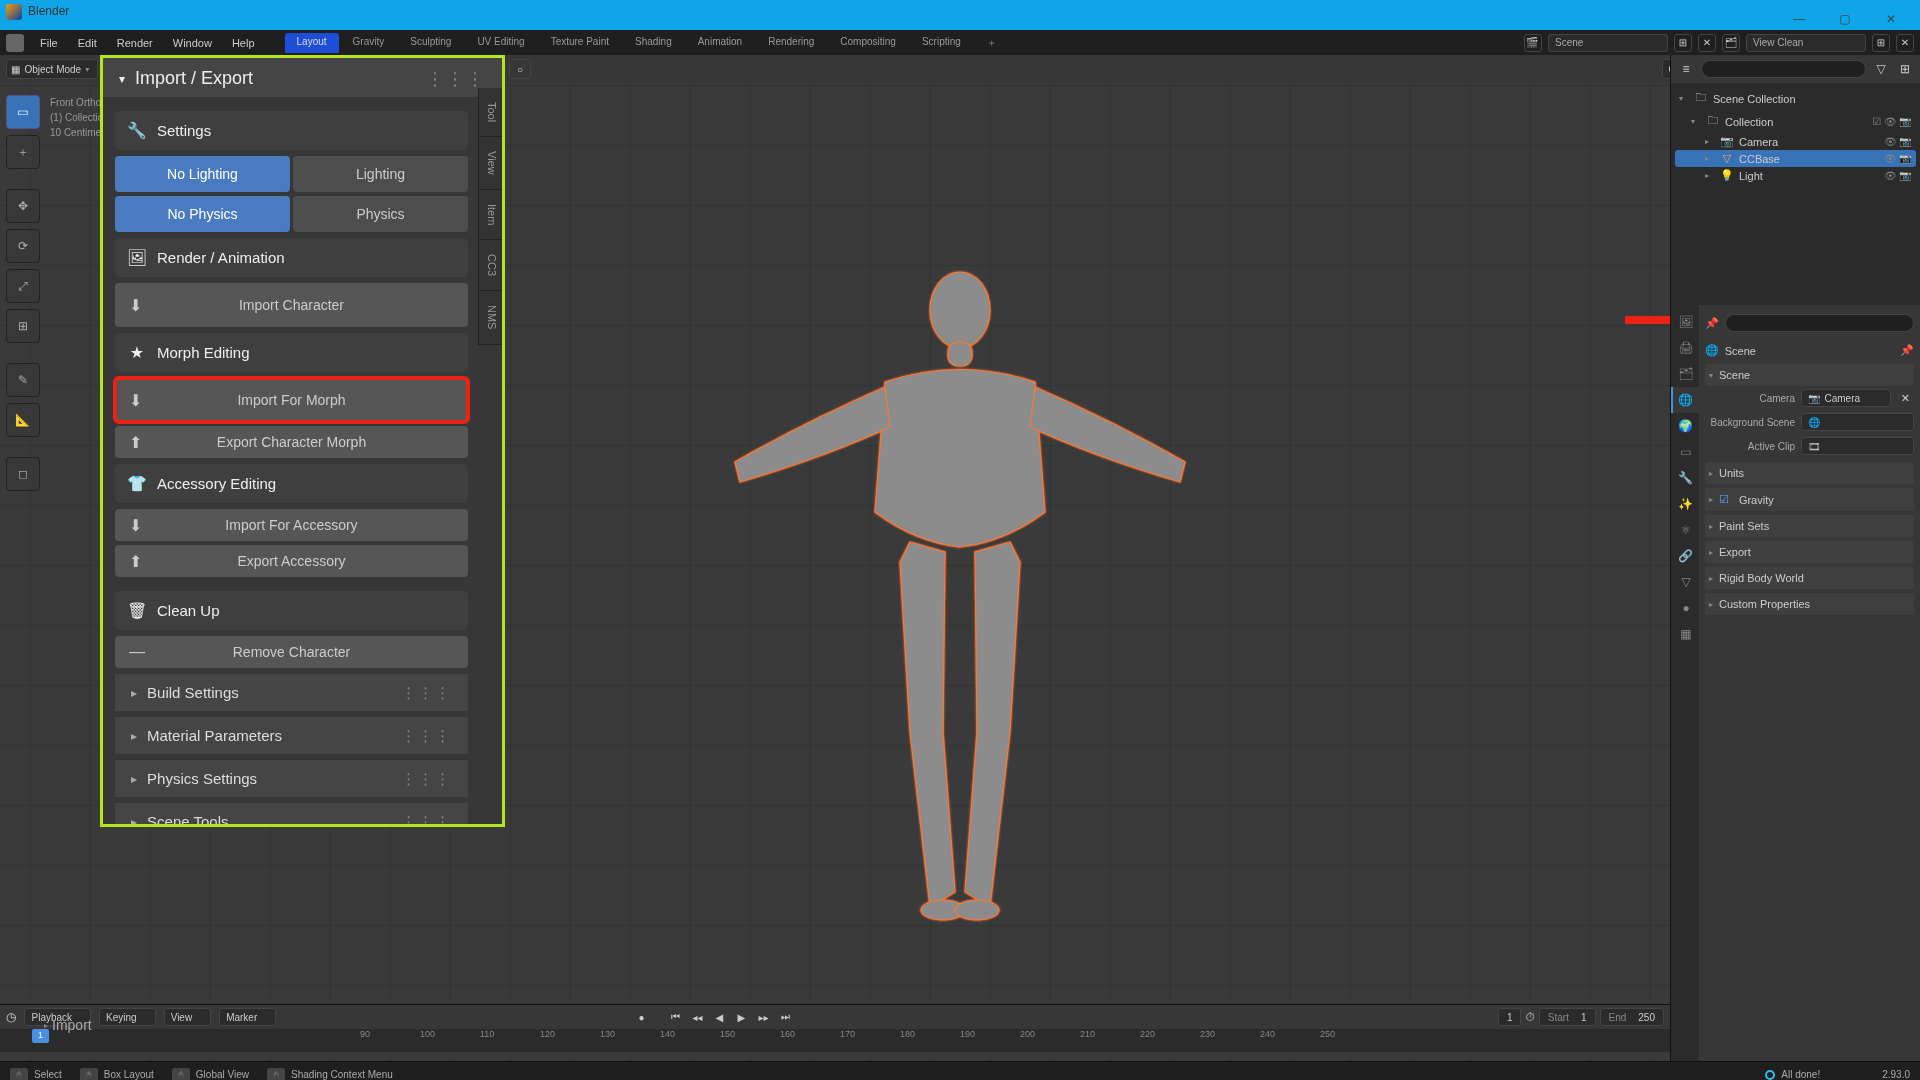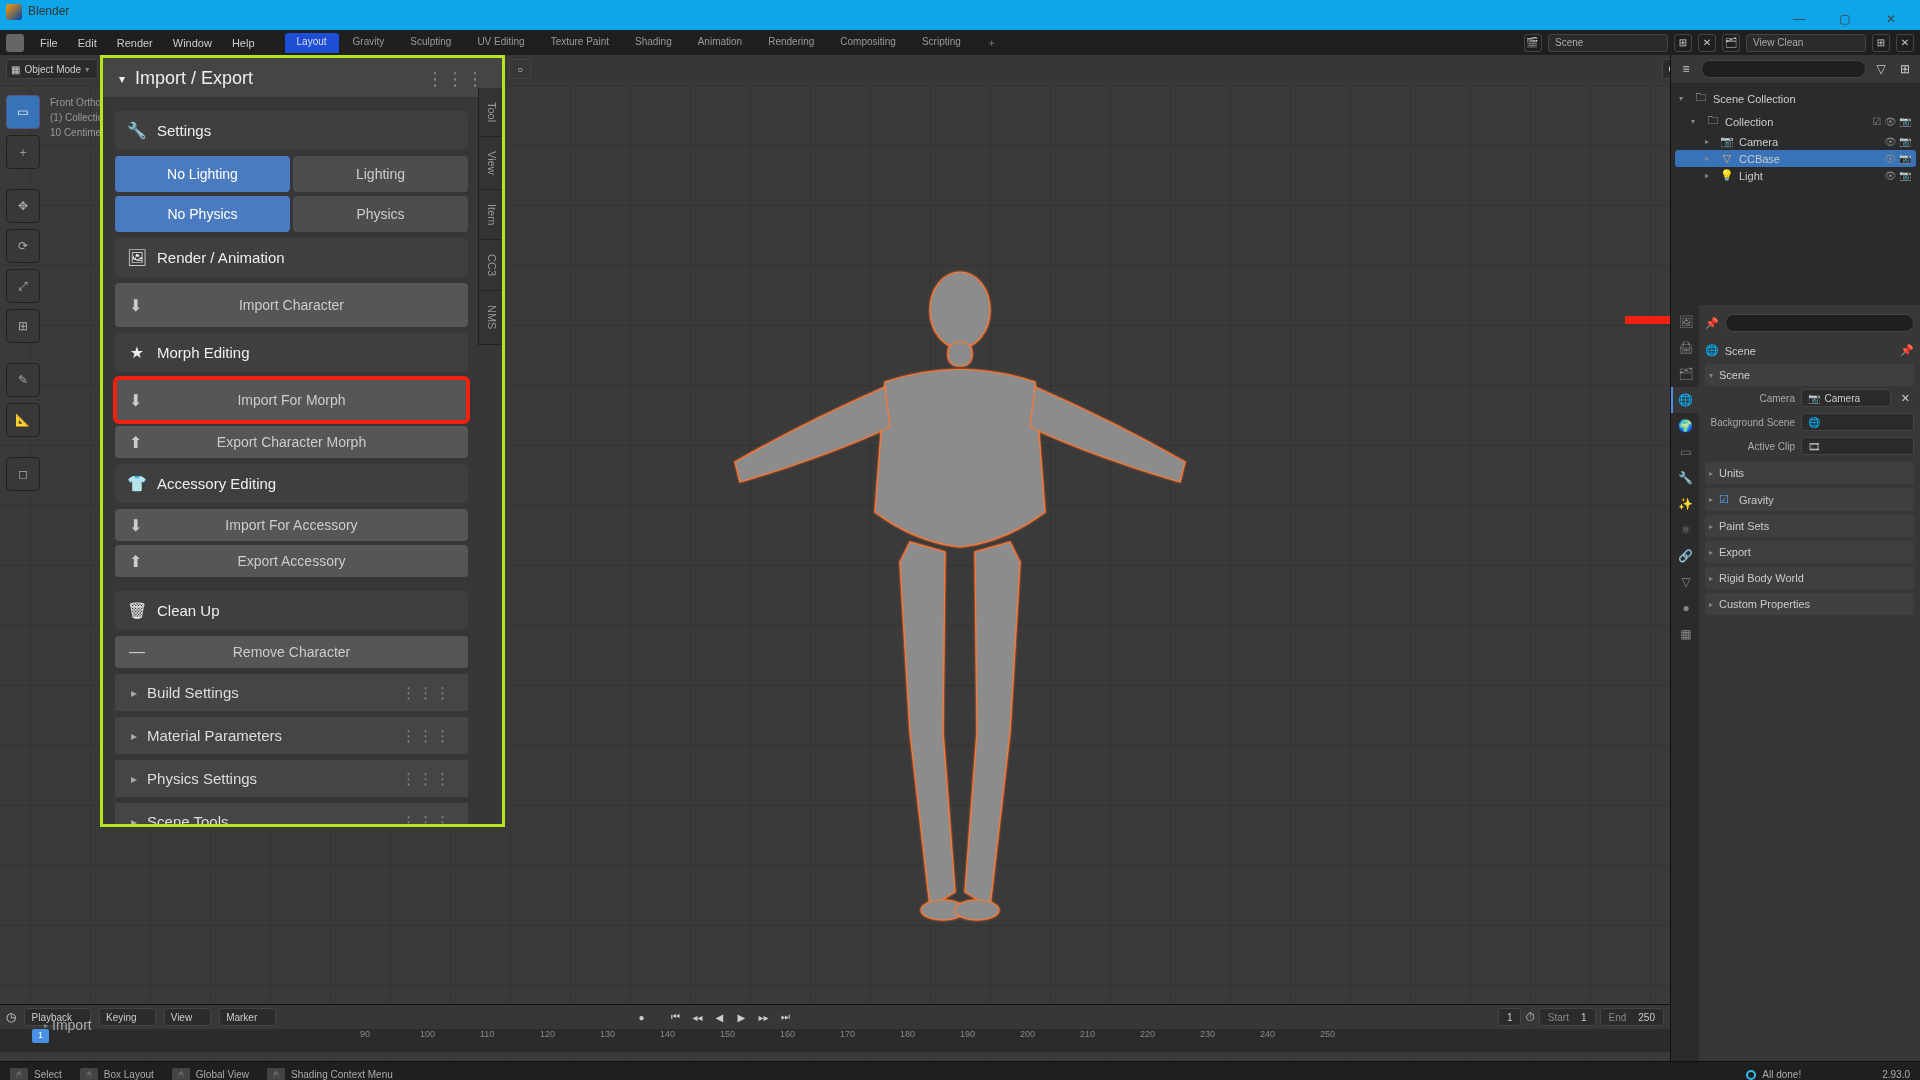--- a/index.html
+++ b/index.html
@@ -547,21 +547,21 @@
         <span>Global View</span>
       </div>
     <div class="sb">
         <span class="si">🖱</span>
         <span>Shading Context Menu</span>
       </div>
     <div class="ok">
         <span class="dot"></span>
         <span>All done!</span>
       </div>
-    <div style="margin-left:63px">2.93.0</div>
+    <div style="margin-left:44px">2.93.0</div>
   </div>
 
   <div class="bigpanel">
     <div class="bp-head">
         <span>Import / Export</span>
         <span class="grip">⋮⋮⋮</span>
       </div>
     <div class="bp-tabs">
       <div class="bptab">Tool</div>
       <div class="bptab">View</div>

